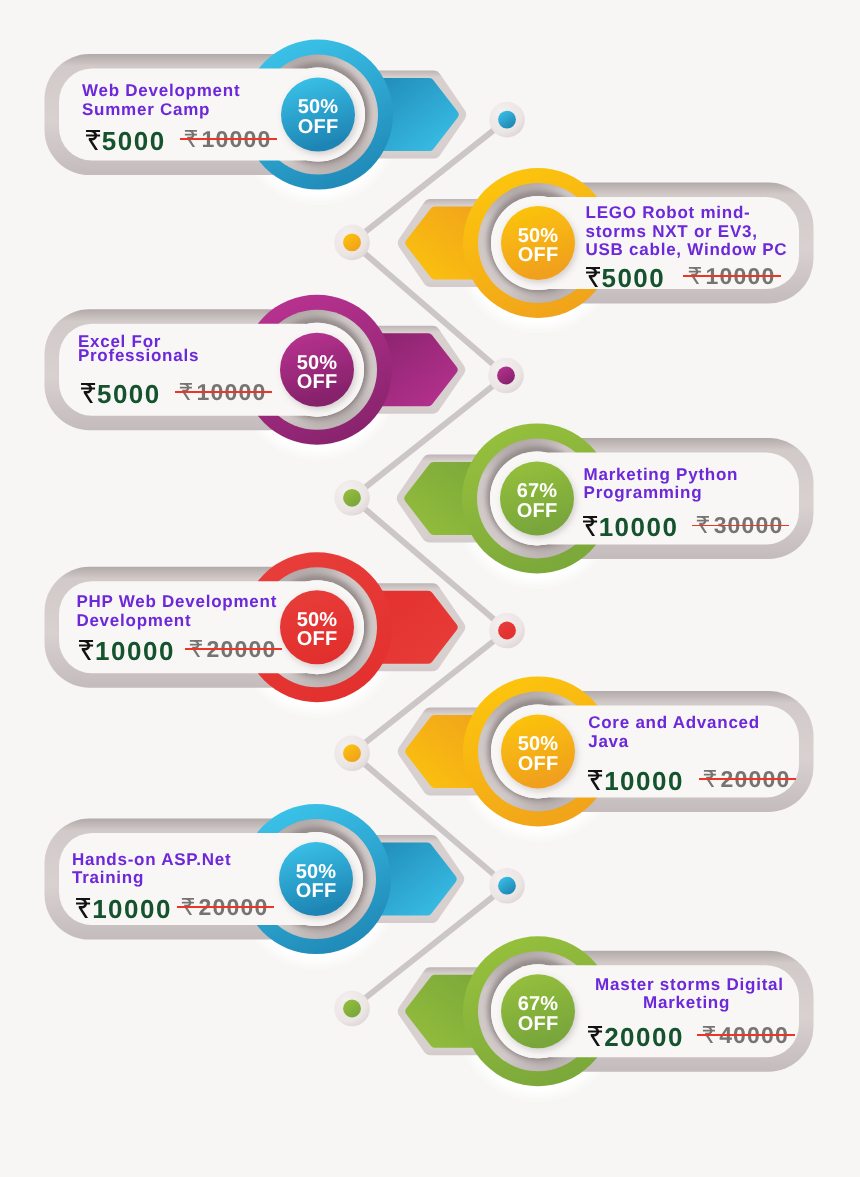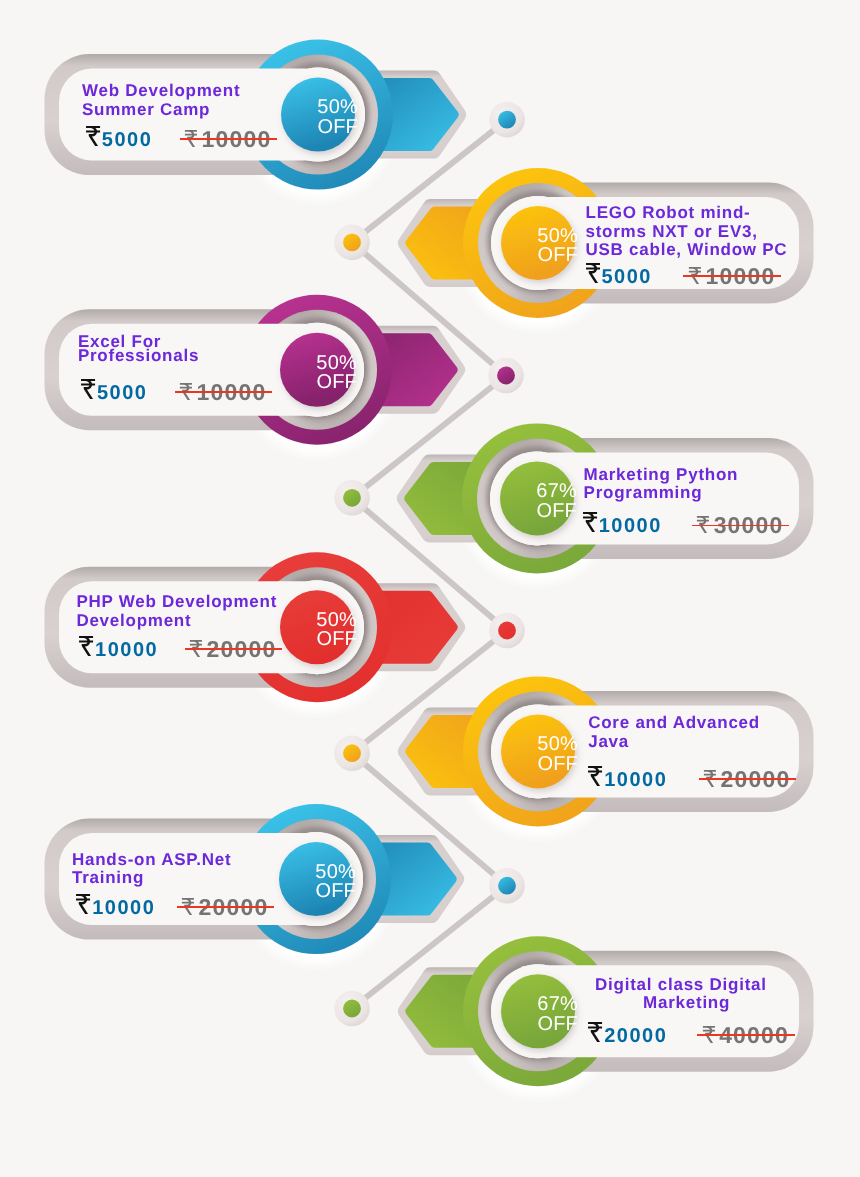--- a/index.html
+++ b/index.html
@@ -7,27 +7,27 @@
   body{width:860px;height:1177px;overflow:hidden;background:#f7f6f5;
        font-family:"Liberation Sans",sans-serif;
        -webkit-font-smoothing:antialiased;text-rendering:geometricPrecision;}
   #labels{transform:translateZ(0);}
   #stage{position:relative;width:860px;height:1177px;overflow:hidden;background:#f7f6f5;}
   svg#art{position:absolute;left:0;top:0;width:860px;height:1177px;}
   #labels{position:absolute;left:0;top:0;width:860px;height:1177px;}
   .title{position:absolute;font-weight:bold;font-size:17px;line-height:18.5px;
          color:#6d28d9;letter-spacing:0.75px;white-space:nowrap;}
   .pricerow{position:absolute;white-space:nowrap;font-weight:bold;
-            font-size:20px;color:#0369a1;letter-spacing:1.5px;}
+            font-size:26px;color:#14532d;letter-spacing:1.5px;}
   .oldp{position:absolute;white-space:nowrap;font-weight:bold;
         font-size:23px;color:#767373;letter-spacing:1.2px;}
   .rupee{display:inline-block;vertical-align:baseline;margin-right:1px;}
   .oldp .rupee{margin-right:4px;}
   .strike{position:absolute;height:1.7px;background:#ec3524;}
-  .badge{position:absolute;color:#ffffff;font-weight:normal;text-align:right;
+  .badge{position:absolute;color:#ffffff;font-weight:bold;text-align:center;
          font-size:20px;line-height:19.4px;letter-spacing:0.2px;}
 </style>
 </head>
 <body>
 
 <div id="stage">
   <svg id="art" viewBox="0 0 860 1177">
       <defs>
         <filter id="fWhite" x="-45%" y="-45%" width="190%" height="190%">
           <feDropShadow dx="0" dy="9" stdDeviation="5.5" flood-color="#ffffff" flood-opacity="1"></feDropShadow>
@@ -570,21 +570,21 @@
       <div class="pricerow" style="left:75.4px;top:893.6px;"><svg viewBox="-0.5 2.3 13.7 17.4" width="15.75" height="20.00" class="rupee">
           <path d="M0.4 2.3 H12.6 V4.05 H8.55 C9.25 4.6 9.72 5.33 9.9 6.15 H12.6 V7.9 H9.95 C9.62 9.95 8.0 11.2 5.55 11.42 L10.85 19.7 H8.3 L2.75 11.05 V9.25 H4.6 C6.35 9.25 7.38 8.8 7.72 7.9 H0.4 V6.15 H7.6 C7.1 4.85 5.95 4.05 4.2 4.05 H0.4 Z" fill="#121212"></path>
         </svg><span>10000</span></div>
       <div class="oldp" style="left:181px;top:893.8000000000001px;"><svg viewBox="-0.5 2.3 13.7 17.4" width="13.54" height="17.20" class="rupee">
           <path d="M0.4 2.3 H12.6 V4.05 H8.55 C9.25 4.6 9.72 5.33 9.9 6.15 H12.6 V7.9 H9.95 C9.62 9.95 8.0 11.2 5.55 11.42 L10.85 19.7 H8.3 L2.75 11.05 V9.25 H4.6 C6.35 9.25 7.38 8.8 7.72 7.9 H0.4 V6.15 H7.6 C7.1 4.85 5.95 4.05 4.2 4.05 H0.4 Z" fill="#767373"></path>
         </svg><span>20000</span></div>
       <div class="badge" style="left:498px;top:995.0999999999999px;width:80px;">
         <div>67%</div>
         <div>OFF</div>
       </div>
-      <div class="title" style="left:595.1px;top:975.8000000000001px;">Digital class Digital</div>
+      <div class="title" style="left:595.1px;top:975.8000000000001px;">Master storms Digital</div>
       <div class="title" style="left:595.1px;top:994.35px;margin-left:48px;">Marketing</div>
       <div class="pricerow" style="left:587.4px;top:1021.7px;"><svg viewBox="-0.5 2.3 13.7 17.4" width="15.75" height="20.00" class="rupee">
           <path d="M0.4 2.3 H12.6 V4.05 H8.55 C9.25 4.6 9.72 5.33 9.9 6.15 H12.6 V7.9 H9.95 C9.62 9.95 8.0 11.2 5.55 11.42 L10.85 19.7 H8.3 L2.75 11.05 V9.25 H4.6 C6.35 9.25 7.38 8.8 7.72 7.9 H0.4 V6.15 H7.6 C7.1 4.85 5.95 4.05 4.2 4.05 H0.4 Z" fill="#121212"></path>
         </svg><span>20000</span></div>
       <div class="oldp" style="left:701.6px;top:1021.9000000000001px;"><svg viewBox="-0.5 2.3 13.7 17.4" width="13.54" height="17.20" class="rupee">
           <path d="M0.4 2.3 H12.6 V4.05 H8.55 C9.25 4.6 9.72 5.33 9.9 6.15 H12.6 V7.9 H9.95 C9.62 9.95 8.0 11.2 5.55 11.42 L10.85 19.7 H8.3 L2.75 11.05 V9.25 H4.6 C6.35 9.25 7.38 8.8 7.72 7.9 H0.4 V6.15 H7.6 C7.1 4.85 5.95 4.05 4.2 4.05 H0.4 Z" fill="#767373"></path>
         </svg><span>40000</span></div>
       <div class="strike" style="left:179.5px;top:138.175625px;width:97.5px;"></div>
       <div class="strike" style="left:683.390625px;top:274.9725px;width:97.5px;"></div>
       <div class="strike" style="left:174.5px;top:390.9725px;width:97.5px;"></div>

